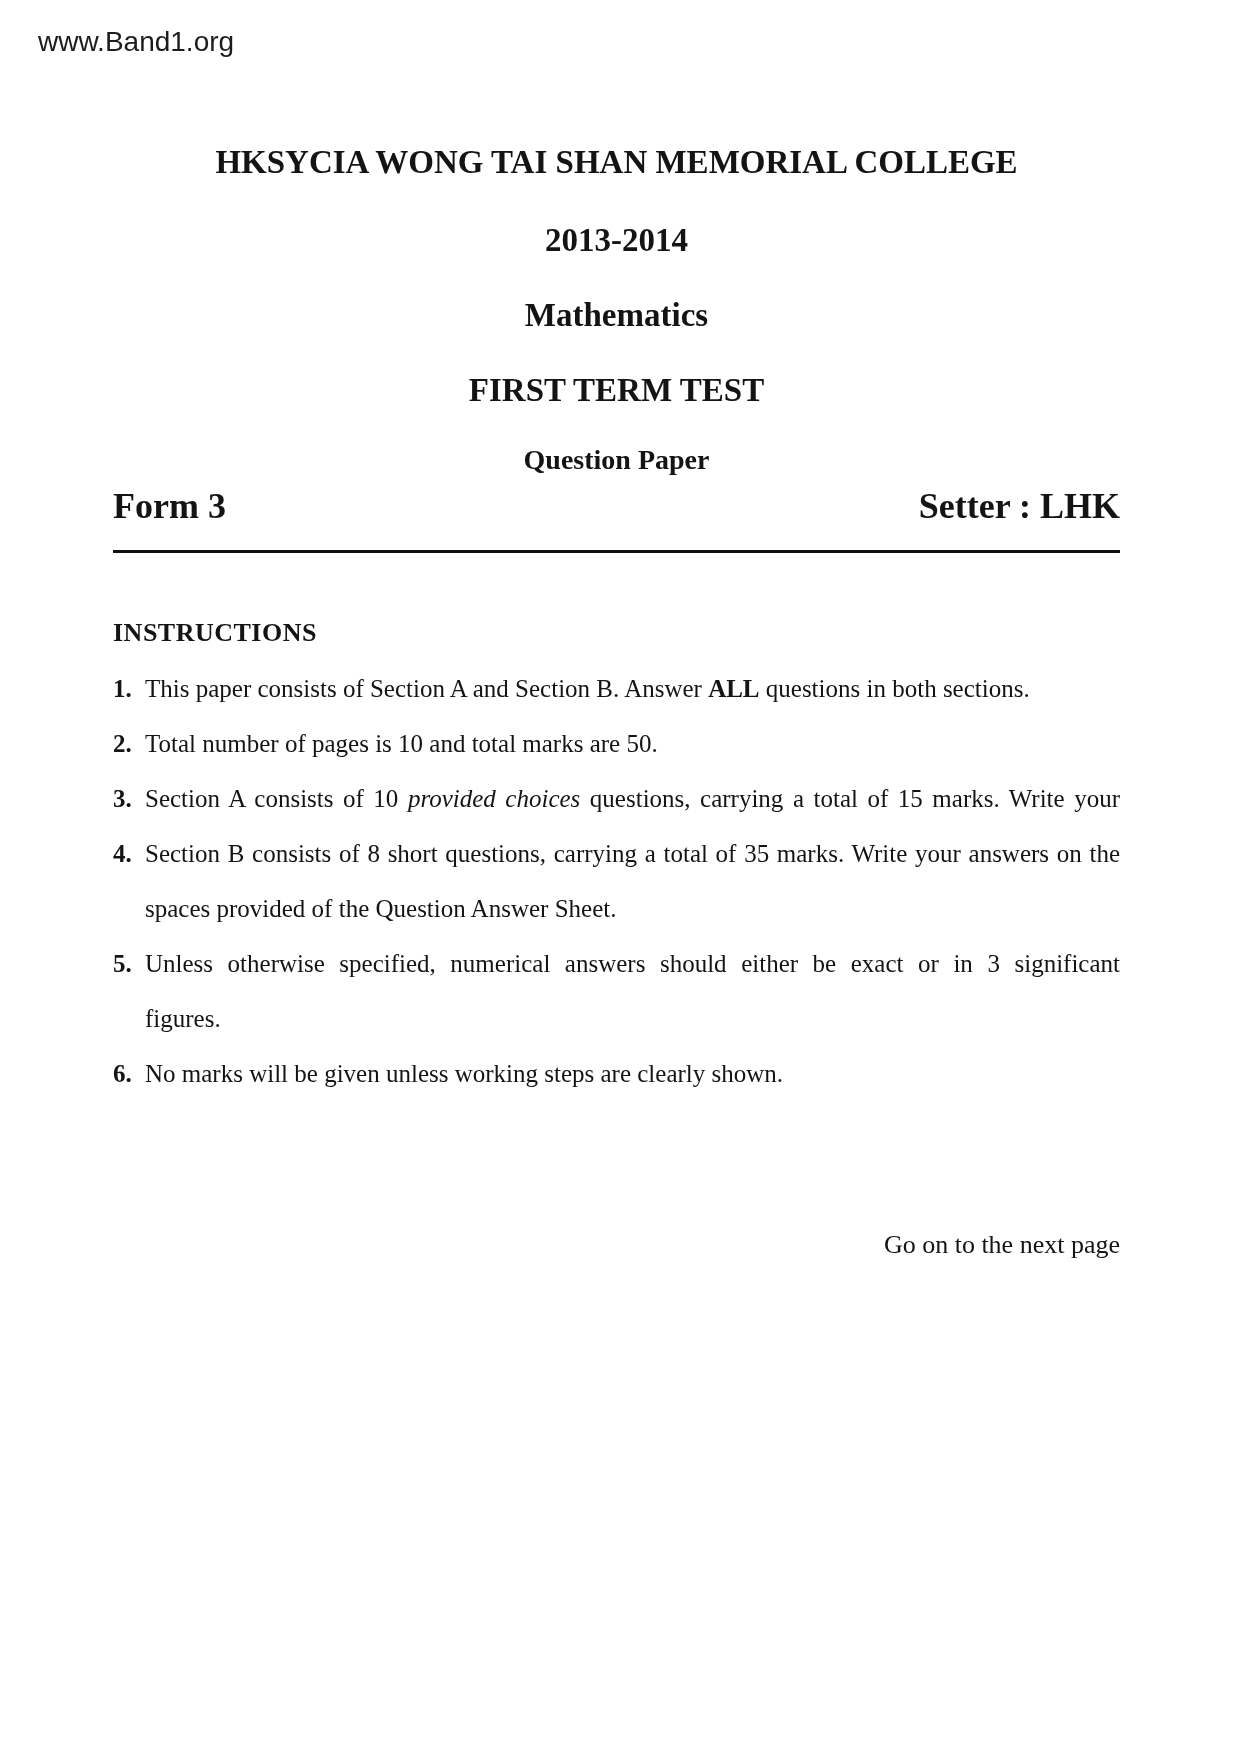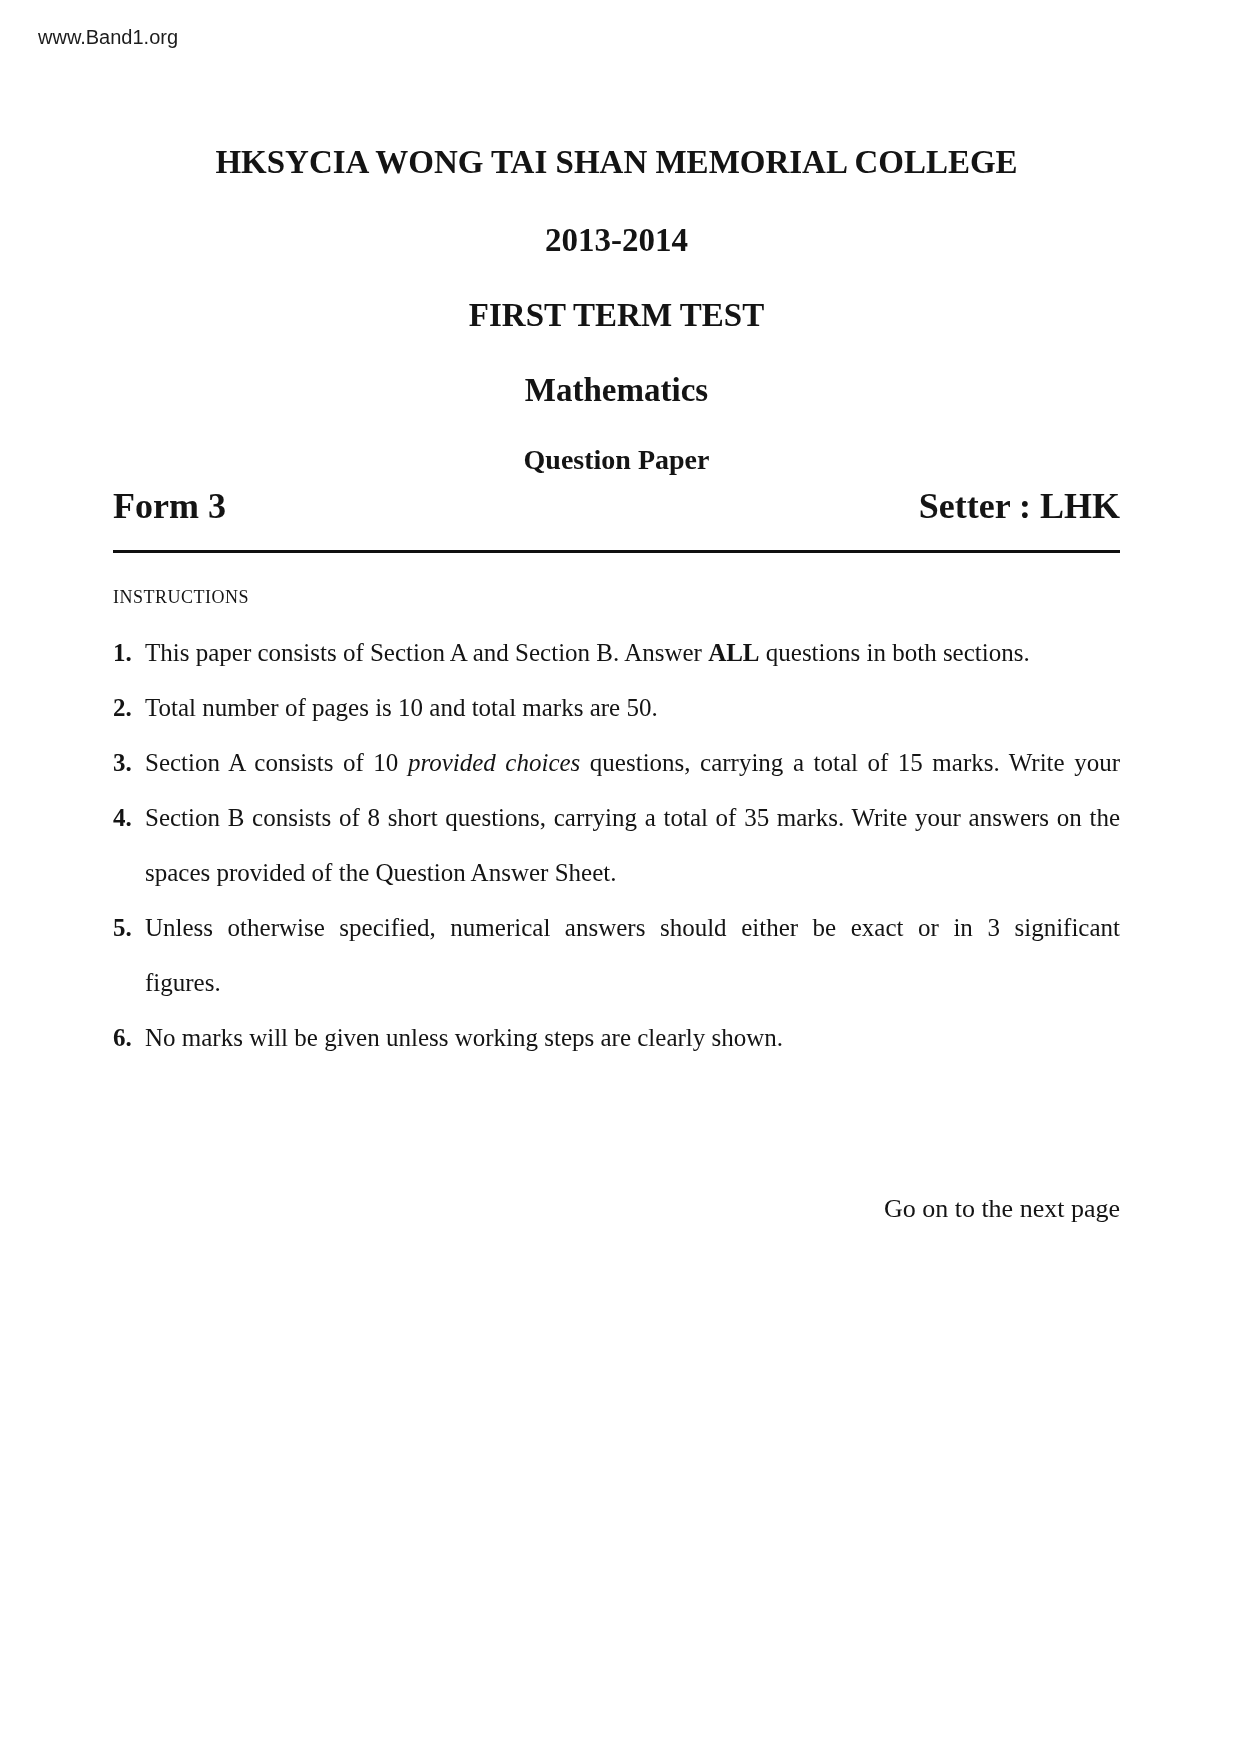--- a/index.html
+++ b/index.html
@@ -11,21 +11,21 @@
     background: #ffffff;
     overflow: hidden;
     color: #141414;
     font-family: "Liberation Serif", serif;
   }
   .watermark {
     position: absolute;
     left: 38px;
     top: 26px;
     font-family: "Liberation Sans", sans-serif;
-    font-size: 20px;
+    font-size: 28px;
     color: #1c1c1c;
     text-align: center;
   }
   .content {
     padding-left: 113px;
     padding-right: 120px; 
   }
   .h-line {
     font-weight: bold;
     text-align: center;
@@ -46,24 +46,24 @@
     font-size: 36px;
     line-height: 33px;
     font-weight: bold;
   }
   .divider {
     margin-top: 27px;
     height: 3px;
     background: #101010;
   }
   .ins-heading {
-    margin-top: 28px;
-    font-size: 18px;
+    margin-top: 64px;
+    font-size: 26px;
     line-height: 32px;
-    font-weight: normal;
+    font-weight: bold;
     letter-spacing: 0.5px;
   }
   .ins-list { margin-top: 12px; font-size: 25px; }
   .item { position: relative; padding-left: 32px; }
   .num {
     position: absolute;
     left: 0;
     top: 0;
     font-weight: bold;
     line-height: 55px;
@@ -87,22 +87,22 @@
 <body>
 
 <div class="page">
 
   <div class="watermark">www.Band1.org</div>
 
   <div class="content">
 
     <div class="h-line school">HKSYCIA WONG TAI SHAN MEMORIAL COLLEGE</div>
     <div class="h-line year">2013-2014</div>
+    <div class="h-line subject">Mathematics</div>
     <div class="h-line exam">FIRST TERM TEST</div>
-    <div class="h-line subject">Mathematics</div>
     <div class="h-line paper">Question Paper</div>
 
 
     <div class="form-row">
       <span>Form 3</span>
       <span>Setter : LHK</span>
     </div>
 
     <div class="divider"></div>
 

